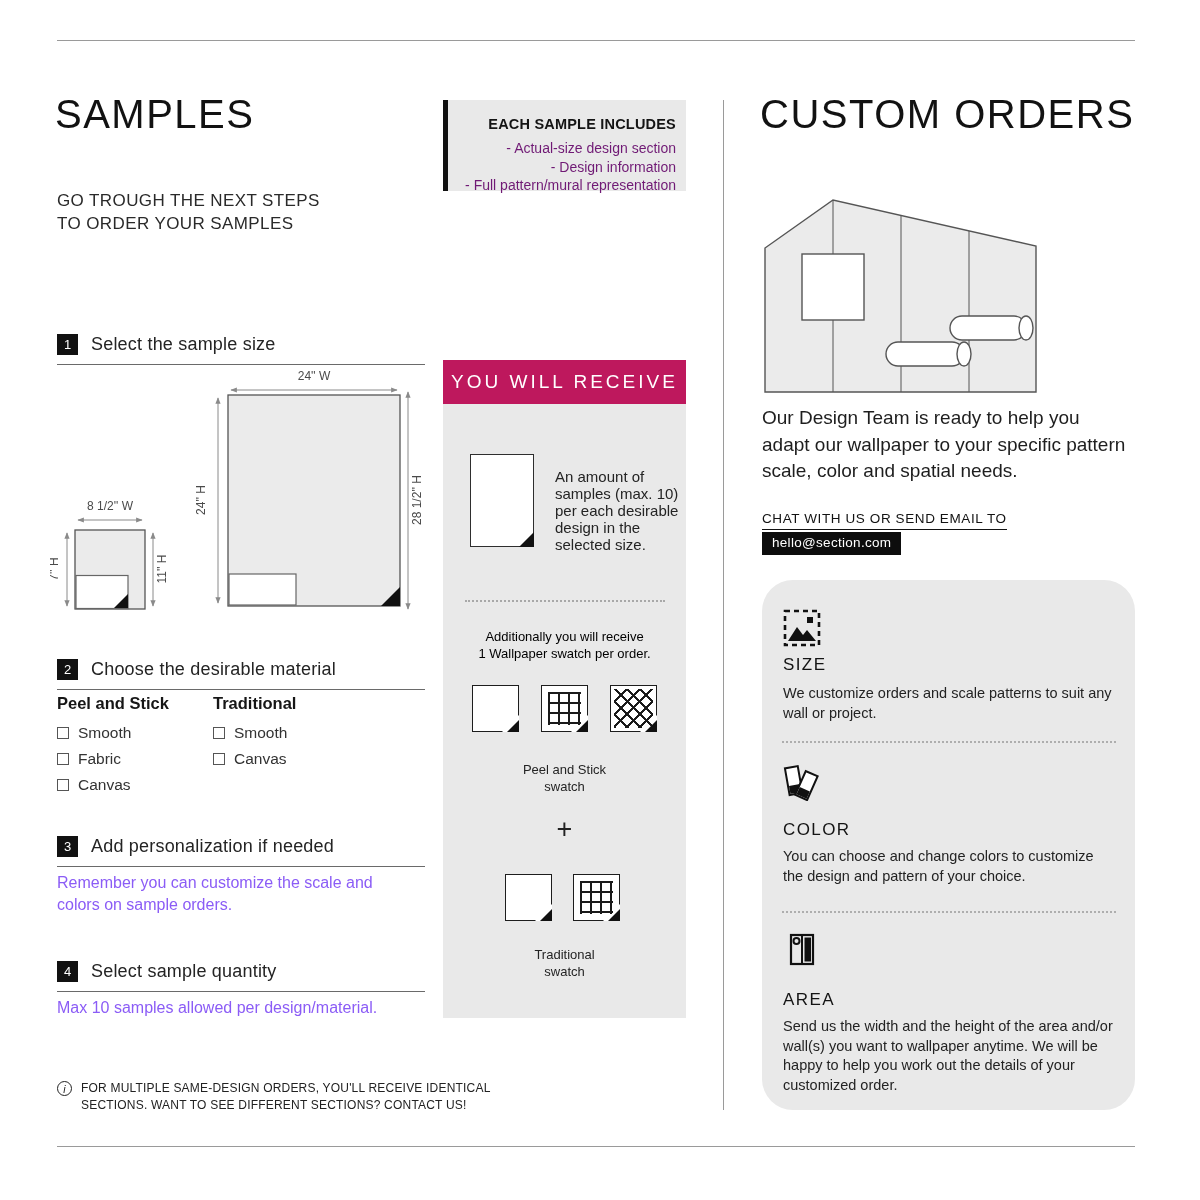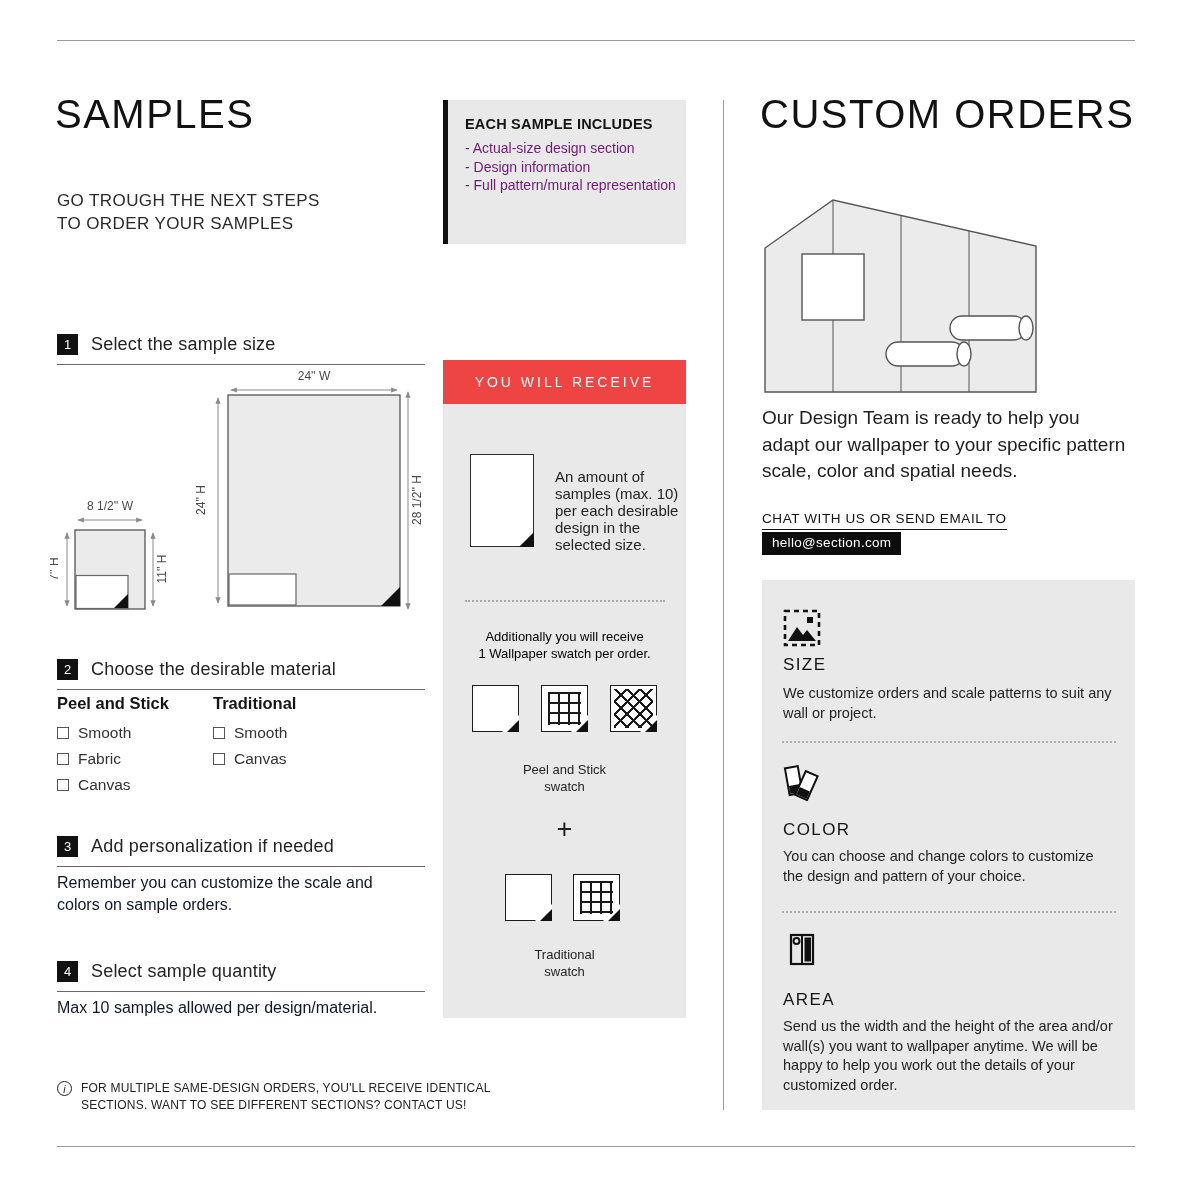--- a/index.html
+++ b/index.html
@@ -28,35 +28,35 @@
   .size-diagram { position:absolute; left:50px; top:360px; width:385px; height:258px; }
   .dim { font-size:12px; fill:#4a4a4a; font-family:"Liberation Sans","DejaVu Sans",sans-serif; }
 
   .materials { position:absolute; left:57px; top:694px; width:370px; display:flex; }
   .mat-col1 { width:156px; } .mat-col2 { width:190px; }
   .mat-title { font-size:16.5px; font-weight:700; color:#161616; margin-bottom:11px; }
   .opt-row { display:flex; align-items:center; gap:9px; margin-bottom:8px; }
   .checkbox { flex:none; width:12px; height:12px; border:1.5px solid #555; background:#fff; }
   .opt-label { font-size:15.5px; color:#333; }
 
-  .body-text { position:absolute; left:57px; font-size:16px; line-height:21.5px; color:#0f172a; }
+  .body-text { position:absolute; left:57px; font-size:16px; line-height:21.5px; color:#8b5cf6; }
   .step3-text { top:872px; width:352px; }
   .step4-text { top:997px; width:400px; }
 
   .footnote { position:absolute; left:57px; top:1080px; width:475px; display:flex; gap:9px; align-items:flex-start; }
   .info-icon { flex:none; width:15px; height:15px; margin-top:1px; border:1.3px solid #222; border-radius:50%; font-size:10.5px; font-style:italic; display:flex; align-items:center; justify-content:center; color:#222; }
   .footnote-text { font-size:12px; line-height:16.5px; letter-spacing:0.2px; color:#222; }
 
   
-  .includes-box { position:absolute; left:443px; top:100px; width:243px; height:144px; background:#e9e9e9; border-left:5px solid #111; padding:16px 10px 0 17px; }
+  .includes-box { position:absolute; left:443px; top:100px; width:243px; height:91px; background:#e9e9e9; border-left:5px solid #111; padding:16px 10px 0 4px;text-align:right; }
   .includes-title { font-size:14.5px; font-weight:700; color:#141414; margin-bottom:7px; letter-spacing:0.2px; }
   .includes-item { font-size:14px; line-height:18.5px; color:#701a75; padding-left:8px; text-indent:-8px; }
   .includes-item::before { content:"- "; }
 
-  .receive-header { position:absolute; left:443px; top:360px; width:243px; height:44px; background:#ef4444; color:#fff; font-size:14px; letter-spacing:3px; display:flex; align-items:center; justify-content:center; }
+  .receive-header { position:absolute; left:443px; top:360px; width:243px; height:44px; background:#be185d; color:#fff; font-size:19px; letter-spacing:3px; display:flex; align-items:center; justify-content:center; }
   .receive-panel { position:absolute; left:443px; top:404px; width:243px; height:614px; background:#e9e9e9; }
 
   .sample-sheet { position:absolute; left:27px; top:50px; width:64px; height:93px; background:#fff; border:1.5px solid #2e2e2e; }
   .sample-sheet::after { content:""; position:absolute; right:-1px; bottom:-1px; width:0; height:0; border-left:15px solid transparent; border-bottom:15px solid #111; }
 
   .receive-text { position:absolute; left:112px; top:64px; width:126px; font-size:15px; line-height:17px; color:#242424; }
   .dotted-mid { position:absolute; left:22px; top:196px; width:200px; border-top:2px dotted #a8a8a8; }
   .receive-additional { position:absolute; left:10px; top:224px; width:223px; font-size:13px; line-height:17px; text-align:center; color:#000000; }
 
   .swatch { position:absolute; width:47px; height:47px; background:#fff; border:1.5px solid #1d1d1d; }
@@ -72,21 +72,21 @@
   .swatch-caption { position:absolute; left:0; width:243px; text-align:center; font-size:13px; line-height:17px; color:#242424; }
   .cap1 { top:357px; } .cap2 { top:542px; }
   .plus { position:absolute; left:0; top:410px; width:243px; text-align:center; font-size:27px; font-weight:300; color:#222; }
 
   
   .house { position:absolute; left:755px; top:195px; width:292px; height:202px; }
   .intro { position:absolute; left:762px; top:405px; width:368px; font-size:19px; line-height:26.5px; color:#1e1e1e; }
   .contact-label { position:absolute; left:762px; top:511px; font-size:13.5px; letter-spacing:0.6px; color:#121212; border-bottom:1.5px solid #111; padding-bottom:3px; }
   .email-badge { position:absolute; left:762px; top:532px; background:#0d0d0d; color:#fff; font-size:13.5px; letter-spacing:0.3px; padding:3px 10px 5px; cursor:pointer; }
 
-  .features-box { position:absolute; left:762px; top:580px; width:373px; height:530px; background:#e9e9e9; }
+  .features-box { position:absolute; left:762px; top:580px; width:373px; height:530px; background:#e9e9e9;border-radius:31px; }
   .f-icon { position:absolute; left:20px; width:40px; height:40px; }
   .f-head { position:absolute; left:21px; font-size:17px; letter-spacing:1.4px; color:#141414; }
   .f-text { position:absolute; left:21px; width:334px; font-size:14.5px; line-height:19.5px; color:#232323; }
   .dotted-right { position:absolute; left:20px; width:334px; border-top:2px dotted #aeaeae; }
   .fi1 { top:28px; } .fh1 { top:75px; } .ft1 { top:104px; }
   .dv1 { top:161px; }
   .fi2 { top:181px; } .fh2 { top:240px; } .ft2 { top:267px; }
   .dv2 { top:331px; }
   .fi3 { top:349px; } .fh3 { top:410px; } .ft3 { top:437px; }
 </style>

